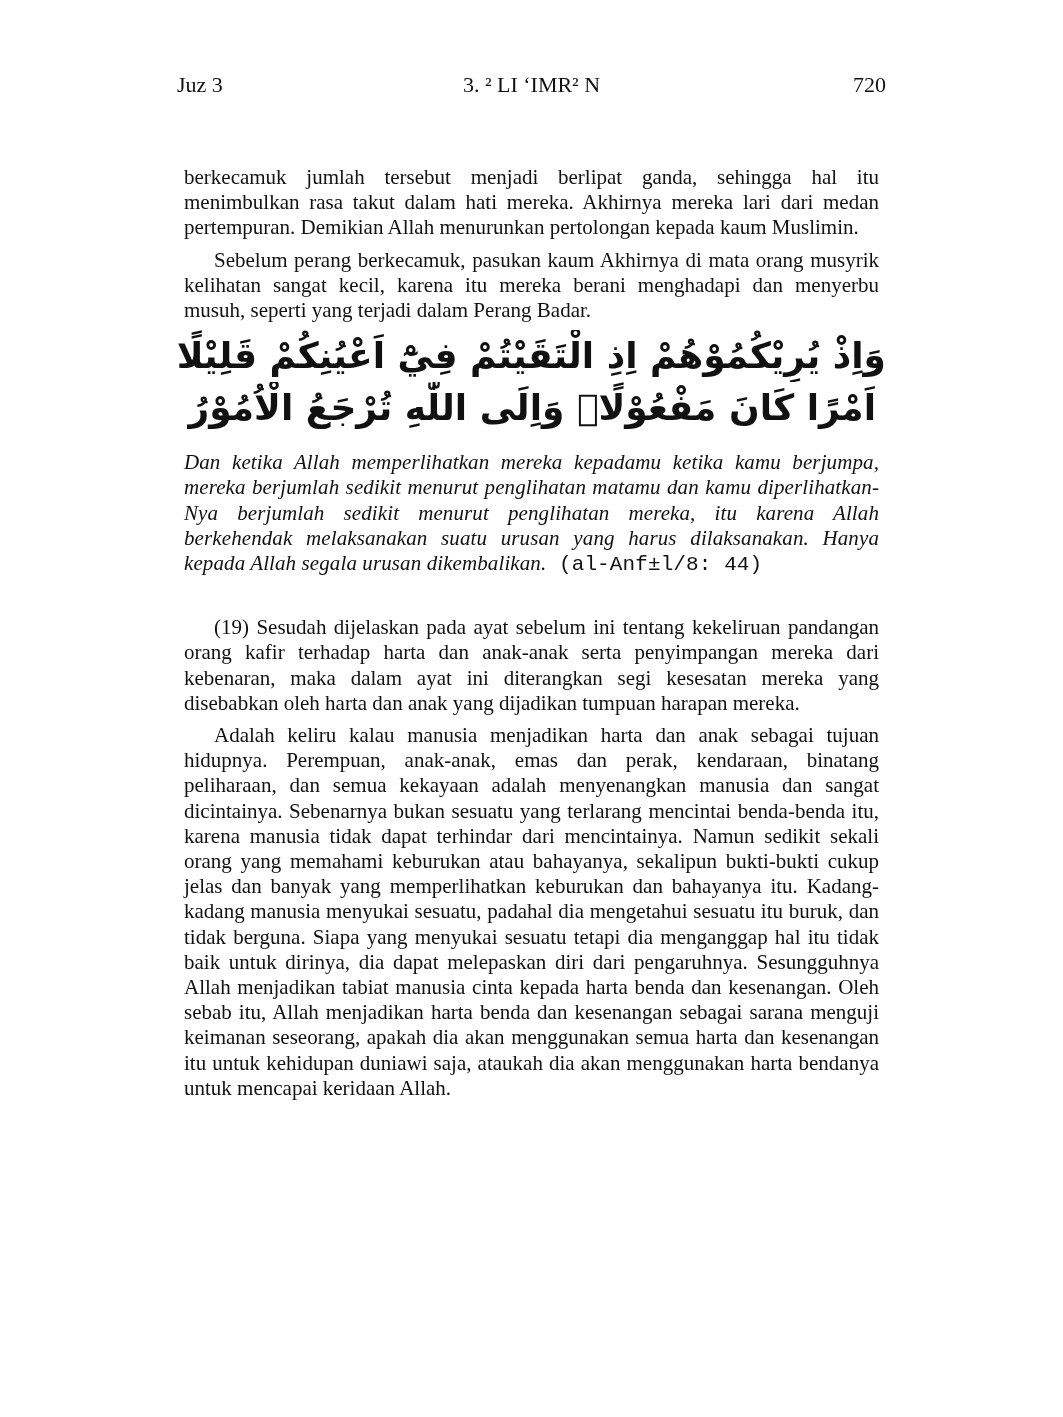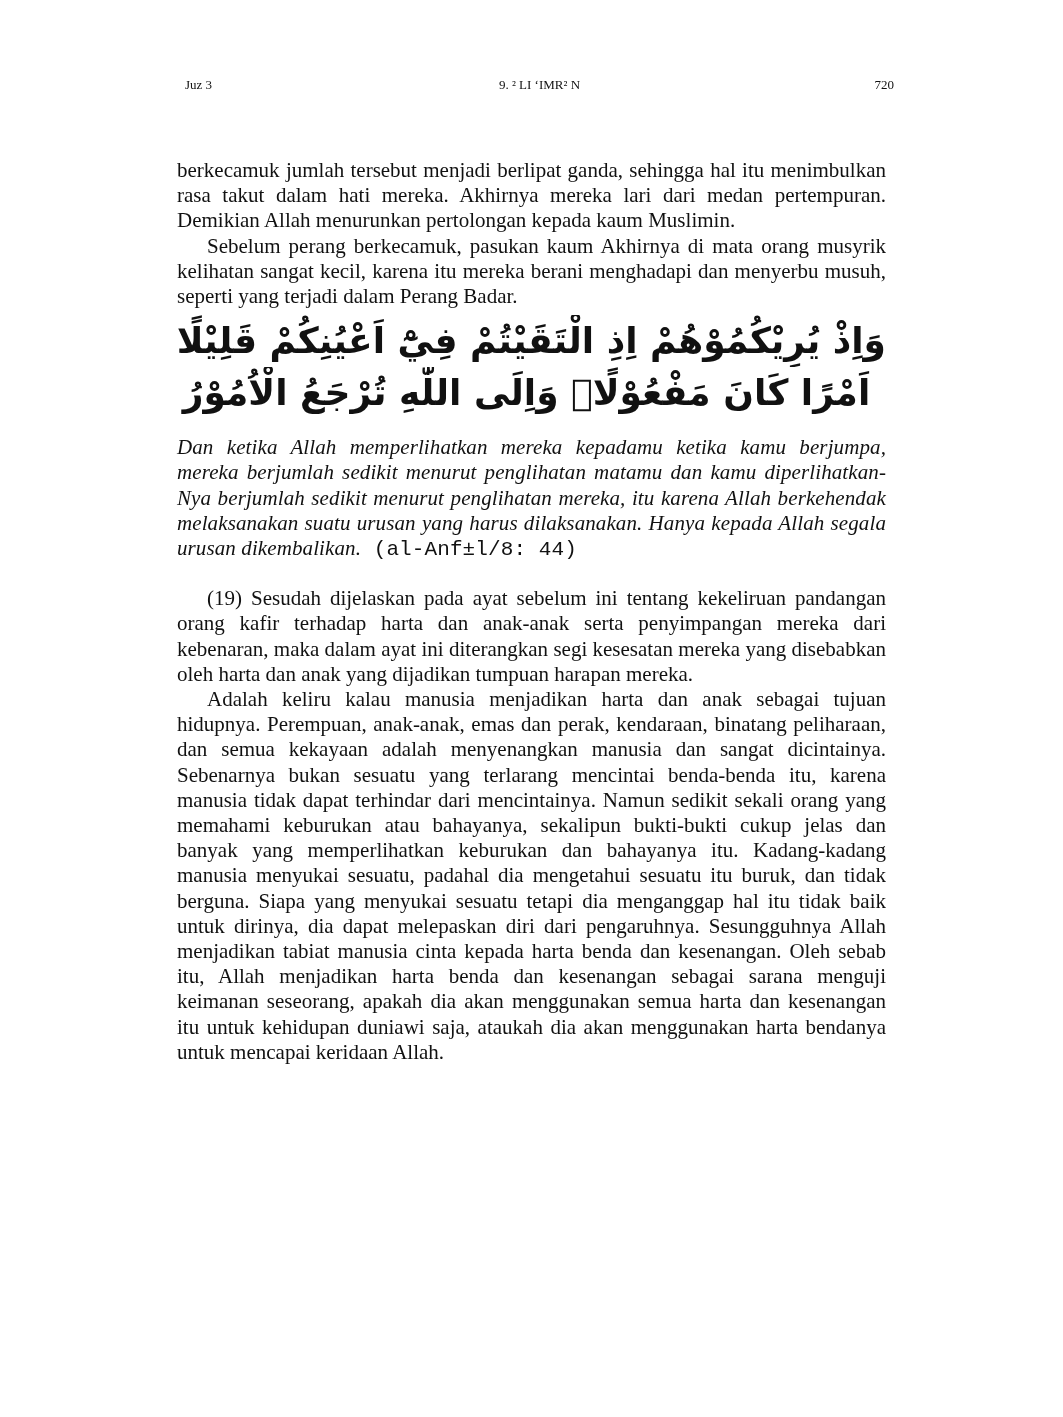--- a/index.html
+++ b/index.html
@@ -1,42 +1,42 @@
 <!DOCTYPE html>
 <html><head>
 <meta charset="utf-8">
 <style>
   html, body { margin: 0; padding: 0; background: #ffffff; }
   body { width: 1063px; height: 1417px; position: relative; overflow: hidden;
          font-family: "Liberation Serif", "DejaVu Serif", serif; color: #111; }
   .page { position: absolute; left: 0; top: 0; width: 1063px; height: 1417px; }
   .header { position: absolute; top: 72px; left: 177px; width: 709px; height: 26px;
-            font-size: 13px; line-height: 26px; margin-left: 8px; }
+            font-size: 22px; line-height: 26px; }
   .header .left { position: absolute; left: 0; top: 0; }
   .header .center { position: absolute; left: 0; right: 0; top: 0; text-align: center; }
   .header .right { position: absolute; right: 0; top: 0; }
   .body { position: absolute; left: 177px; top: 158px; width: 709px; }
-  p { margin: 0; font-size: 21px; line-height: 25.2px; text-align: justify; }
+  p { margin: 7px; font-size: 21px; line-height: 25.2px; text-align: justify; }
   .indent { text-indent: 30px; }
   .arabic { height: 112px; margin: 6px 0 8px 0; position: relative;
             font-family: "DejaVu Sans", sans-serif; direction: rtl; }
   .arabic .line { font-size: 36px; line-height: 52px; font-weight: bold; white-space: nowrap; overflow: hidden; }
   .arabic .line1 { text-align: justify; text-align-last: justify; padding-left: 6px; }
-  .arabic .line2 { text-align: center; padding-right: 10px; }
+  .arabic .line2 { text-align: right; padding-right: 10px; }
   .translation { font-style: italic; letter-spacing: 0.1px; }
   .translation .ref { font-style: normal; font-family: Liberation Mono, monospace; }
   .gap { height: 24px; }
 </style>
 </head>
 <body>
 
 <div class="page">
   <div class="header">
     <span class="left">Juz 3</span>
-    <span class="center">9. ² LI ‘IMR² N</span>
+    <span class="center">3. ² LI ‘IMR² N</span>
     <span class="right">720</span>
   </div>
 
   <div class="body">
     <p>berkecamuk jumlah tersebut menjadi berlipat ganda, sehingga hal itu menimbulkan rasa takut dalam hati mereka. Akhirnya mereka lari dari medan pertempuran. Demikian Allah menurunkan pertolongan kepada kaum Muslimin.</p>
     <p class="indent">Sebelum perang berkecamuk, pasukan kaum Akhirnya di mata orang musyrik kelihatan sangat kecil, karena itu mereka berani menghadapi dan menyerbu musuh, seperti yang terjadi dalam Perang Badar.</p>
 
     <div class="arabic">
       <div class="line line1">وَاِذْ يُرِيْكُمُوْهُمْ اِذِ الْتَقَيْتُمْ فِيْٓ اَعْيُنِكُمْ قَلِيْلًا وَّيُقَلِّلُكُمْ فِيْٓ اَعْيُنِهِمْ لِيَقْضِيَ اللّٰهُ</div>
       <div class="line line2">اَمْرًا كَانَ مَفْعُوْلًاۗ وَاِلَى اللّٰهِ تُرْجَعُ الْاُمُوْرُ</div>

